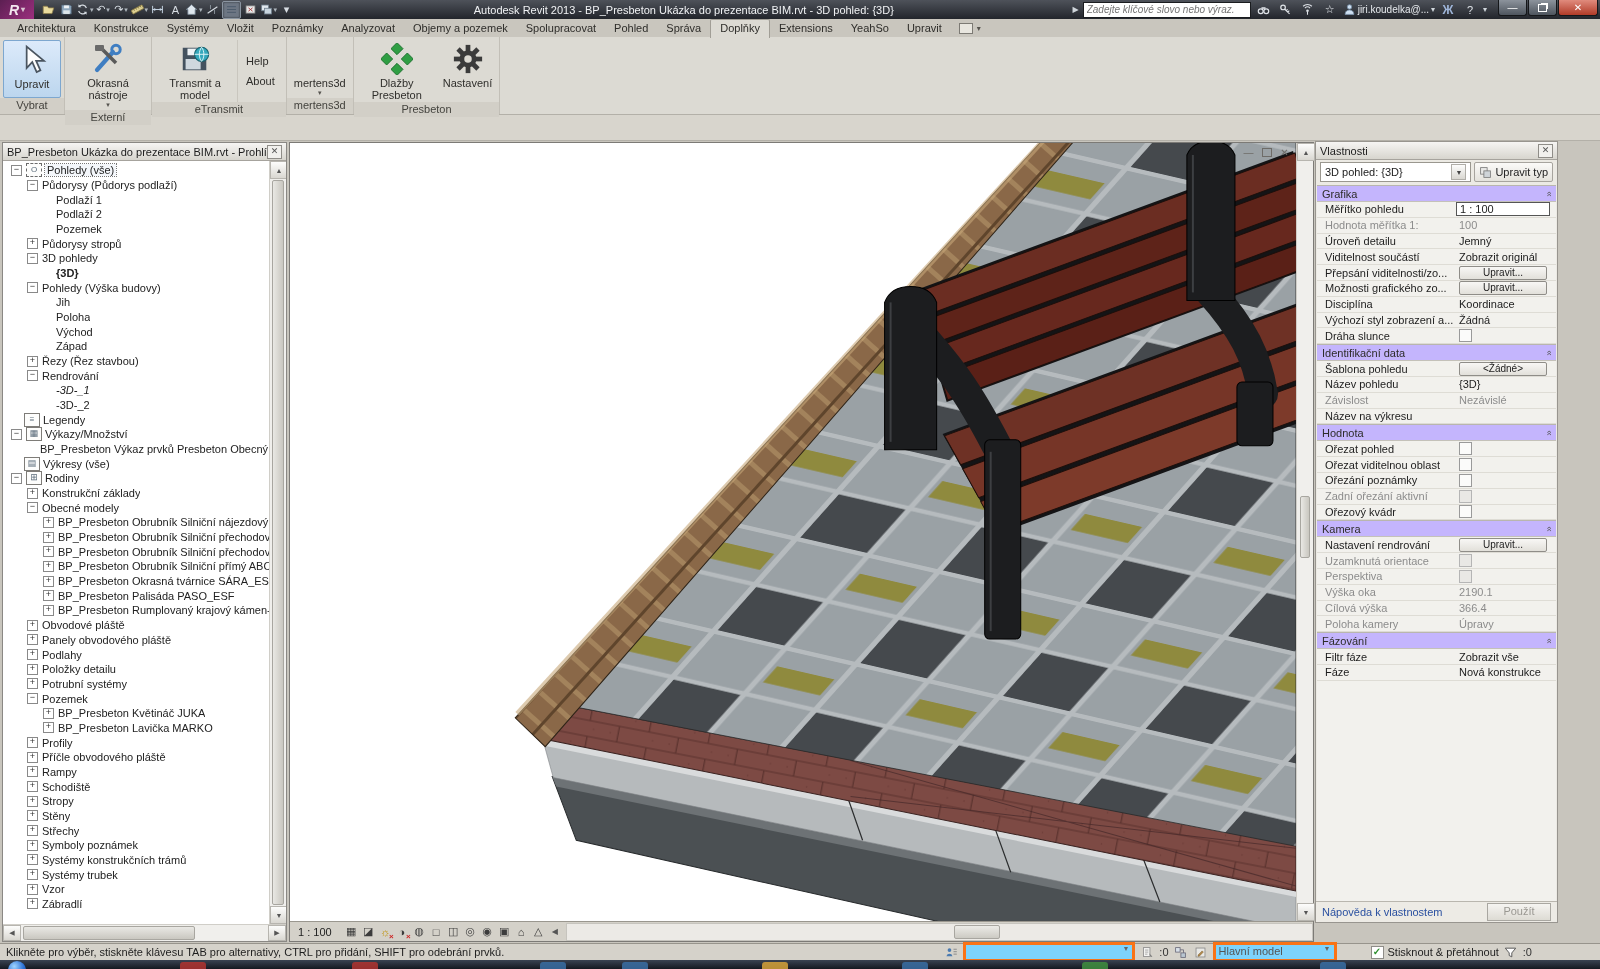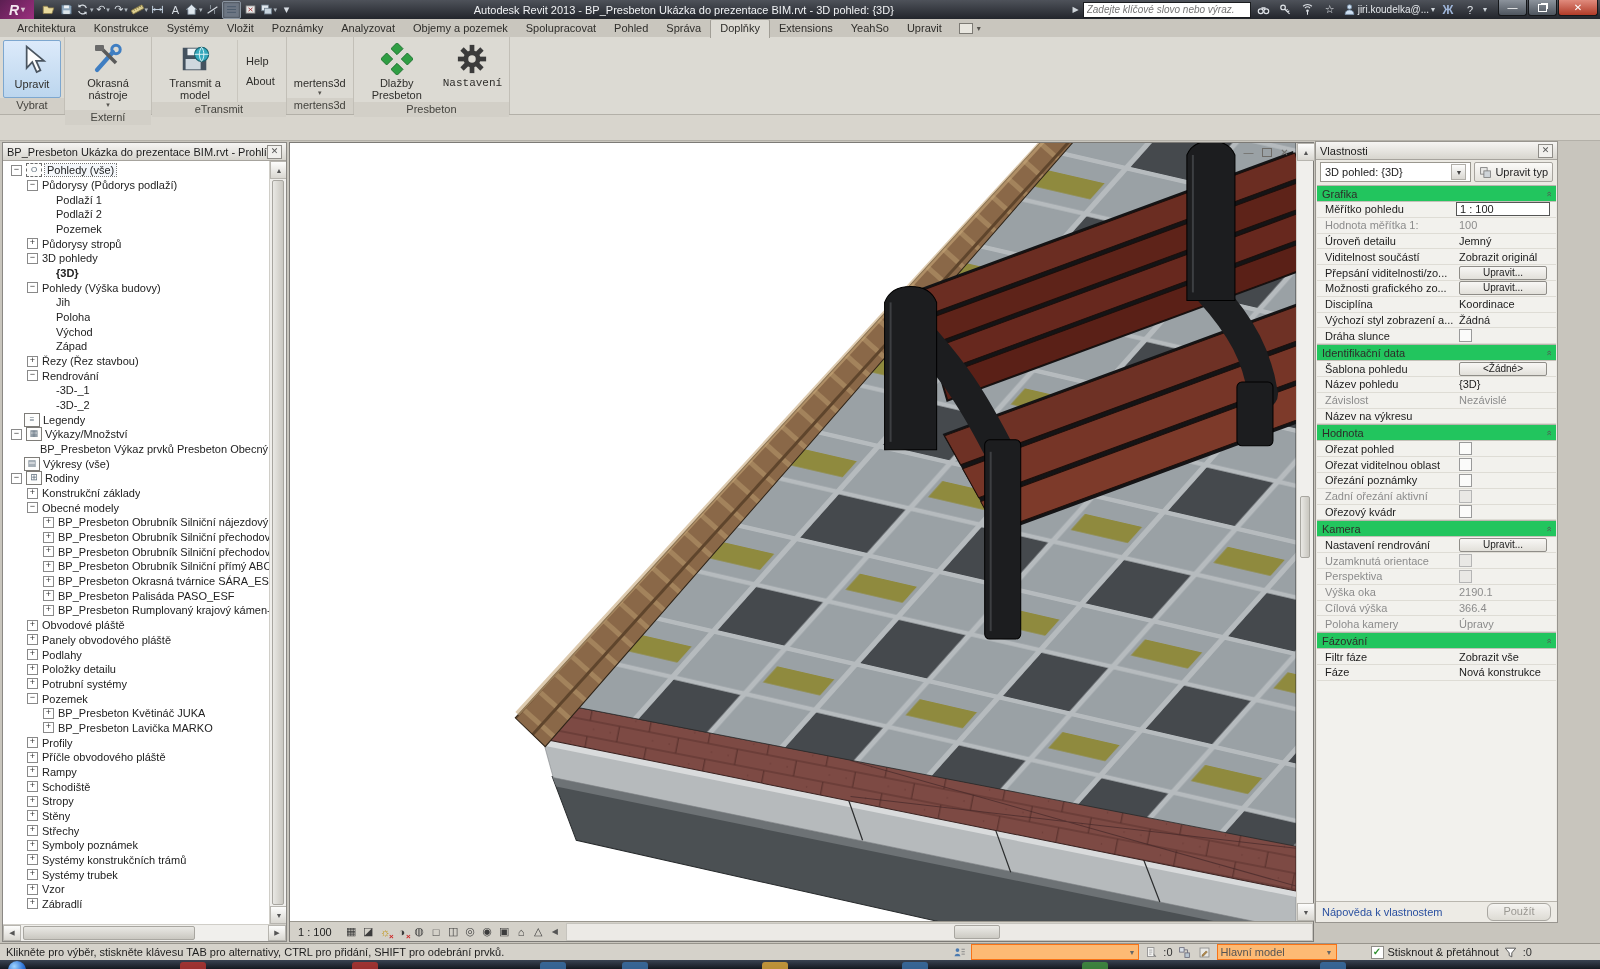--- a/index.html
+++ b/index.html
@@ -98,40 +98,40 @@
   .typesel{margin:4px 4px 2px;height:46px;background:#fff;border:1px solid #9a978f;display:flex;align-items:center;padding:0 6px;gap:8px}
   .typesel svg{width:34px;height:28px;flex:none}
   .typesel .tslabel{flex:1;color:#222}
   .typesel .dd{font-size:8px;color:#555}
   .instrow{display:flex;margin:2px 4px 3px;gap:3px;align-items:center}
   .combo{flex:1;height:18px;background:#fff;border:1px solid #9a978f;display:flex;align-items:center;padding:0 4px;color:#222}
   .combo .dd{margin-left:auto;width:13px;height:14px;background:linear-gradient(#fdfdfc,#d9d7d1);border:1px solid #b0aea8;font-size:7px;display:flex;align-items:center;justify-content:center;color:#444}
   .edittype{height:18px;display:flex;align-items:center;gap:3px;padding:0 4px;background:linear-gradient(#fbfaf8,#e4e2dc);border:1px solid #a7a49e;border-radius:2px;color:#222}
   .edittype svg{width:13px;height:13px}
   .pgrid{flex:1;overflow:hidden;background:#f2f1ed;margin:0 1px}
-  .psec{height:15px;background:#22c55e;border-top:1px solid #b9b6ae;border-bottom:1px solid #c4c1b9;display:flex;align-items:center;padding:0 5px;color:#2d2c29}
+  .psec{height:15px;background:#c4b5fd;border-top:1px solid #b9b6ae;border-bottom:1px solid #c4c1b9;display:flex;align-items:center;padding:0 5px;color:#2d2c29}
   .psec .chev{margin-left:auto;transform:rotate(-90deg);font-size:9px;color:#555}
   .prow{height:14.8px;display:flex;border-bottom:1px solid #dedcd5;align-items:center}
   .plabel{width:131px;padding-left:8px;overflow:hidden;white-space:nowrap;flex:none;color:#1d1d1d}
   .prow.muted .plabel,.prow.muted .pval{color:#8c8c8c}
   .pval{flex:1;padding:0 3px;overflow:hidden;white-space:nowrap;display:flex;align-items:center}
   .pval.vinput{border:1px solid #555;background:#fff;height:12px;margin-right:6px}
   .pbtn{flex:1;height:12px;margin-right:6px;font-size:10px;line-height:11px;text-align:center;background:linear-gradient(#f8f7f5,#e2e0da);border:1px solid #8f8d88;border-radius:2px;color:#222}
   .pcheck{width:11px;height:11px;border:1px solid #9a9a9a;background:#fbfbfa}
   .prow.muted .pcheck{background:#e9e8e5;border-color:#b5b5b5}
   .pfooter{height:20px;border-top:1px solid #b9b6ae;background:#edebe5;display:flex;align-items:center;padding:0 6px}
   .plink{color:#2a50a0;}
-  .papply{margin-left:auto;width:62px;height:16px;text-align:center;line-height:15px;background:linear-gradient(#f5f4f1,#dddbd4);border:1px solid #a9a7a1;border-radius:6px;color:#9a9892}
+  .papply{margin-left:auto;width:62px;height:16px;text-align:center;line-height:15px;background:linear-gradient(#f5f4f1,#dddbd4);border:1px solid #a9a7a1;border-radius:0;color:#9a9892}
   
   .statusbar{height:16px;background:#d5d2ca;border-top:1px solid #97948c;display:flex;align-items:center;padding:0 6px;gap:4px}
   .sb-hint{white-space:nowrap;color:#1e1e1e}
   .sb-right{margin-left:auto;display:flex;align-items:center;gap:4px;padding-right:62px}
   .sb-ic{width:16px;height:14px;display:flex;align-items:center;justify-content:center}
   .sb-ic svg{width:13px;height:13px}
-  .sb-combo{height:14px;background:#fdba74;border:1px solid #f97316;display:flex;align-items:center;padding:0 3px;color:#555}
+  .sb-combo{height:14px;background:#7dd3fc;border:3px solid #f97316;display:flex;align-items:flex-start;padding:0 3px;color:#555}
   .sb-combo .dd{margin-left:auto;font-size:7px;color:#666}
   .sb-count{color:#333}
   .sb-check{width:11px;height:11px;border:1px solid #8f8d88;background:#fff;font-size:10px;line-height:10px;text-align:center;color:#2e8f2e;font-weight:bold}
   .gap26{width:26px}
   
   .taskbar{height:11px;background:linear-gradient(#3a4352,#0c0f16);position:relative;overflow:hidden}
   .orb{position:absolute;left:8px;top:1px;width:18px;height:18px;border-radius:50%;background:radial-gradient(circle at 35% 30%,#9fd4ff,#2a6fd4 55%,#123a7a)}
   .tapp{position:absolute;top:2px;width:26px;height:18px;border-radius:3px;opacity:.85}
 </style>
 </head>
@@ -370,21 +370,21 @@
               <g fill="#3b3b3b">
                 <path d="M14.5 2h5v30h-5z"></path>
                 <path d="M14.5 2h5v30h-5z" transform="rotate(45 17 17)"></path>
                 <path d="M14.5 2h5v30h-5z" transform="rotate(90 17 17)"></path>
                 <path d="M14.5 2h5v30h-5z" transform="rotate(135 17 17)"></path>
                 <circle cx="17" cy="17" r="9"></circle>
                 <circle cx="17" cy="17" r="4" fill="#dcdad3"></circle>
               </g>
             </svg>
           </div>
-          <div class="blabel" style="max-width: 72px; font-family: Liberation Mono, monospace;">Nastavení</div>
+          <div class="blabel" style="max-width: 72px;">Nastavení</div>
         </div>
       </div>
       <div class="rpanel-cap">Presbeton</div>
     </div>
   </div>
 <div class="optionsbar"></div>
 
 <div class="main">
 
   <aside class="browser">
@@ -448,21 +448,21 @@
             <span class="tlabel">Západ</span>
           </div>
           <div class="trow" style="padding-left: 24px;">
             <span class="exp">+</span>
             <span class="tlabel">Řezy (Řez stavbou)</span>
           </div>
           <div class="trow" style="padding-left: 24px;">
             <span class="exp">−</span>
             <span class="tlabel">Rendrování</span>
           </div>
-          <div class="trow" style="padding-left: 40px;">
+          <div class="trow" style="padding-left: 40px; font-style: italic;">
             <span style="width: 13px; flex: 0 0 auto;"></span>
             <span class="tlabel">-3D-_1</span>
           </div>
           <div class="trow" style="padding-left: 40px;">
             <span style="width: 13px; flex: 0 0 auto;"></span>
             <span class="tlabel">-3D-_2</span>
           </div>
           <div class="trow" style="padding-left: 8px;">
             <span style="width: 13px; flex: 0 0 auto;"></span>
             <span class="ticon legend"></span>

